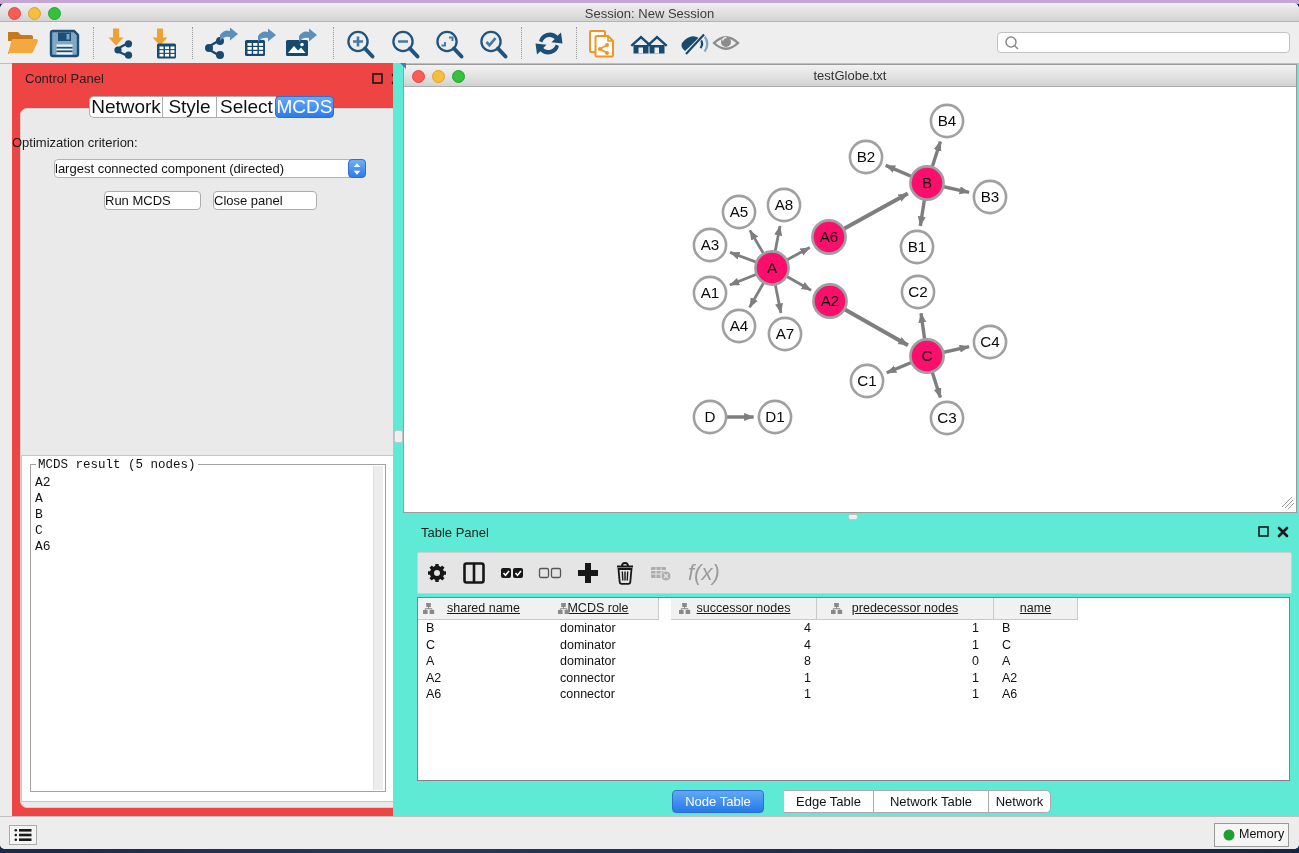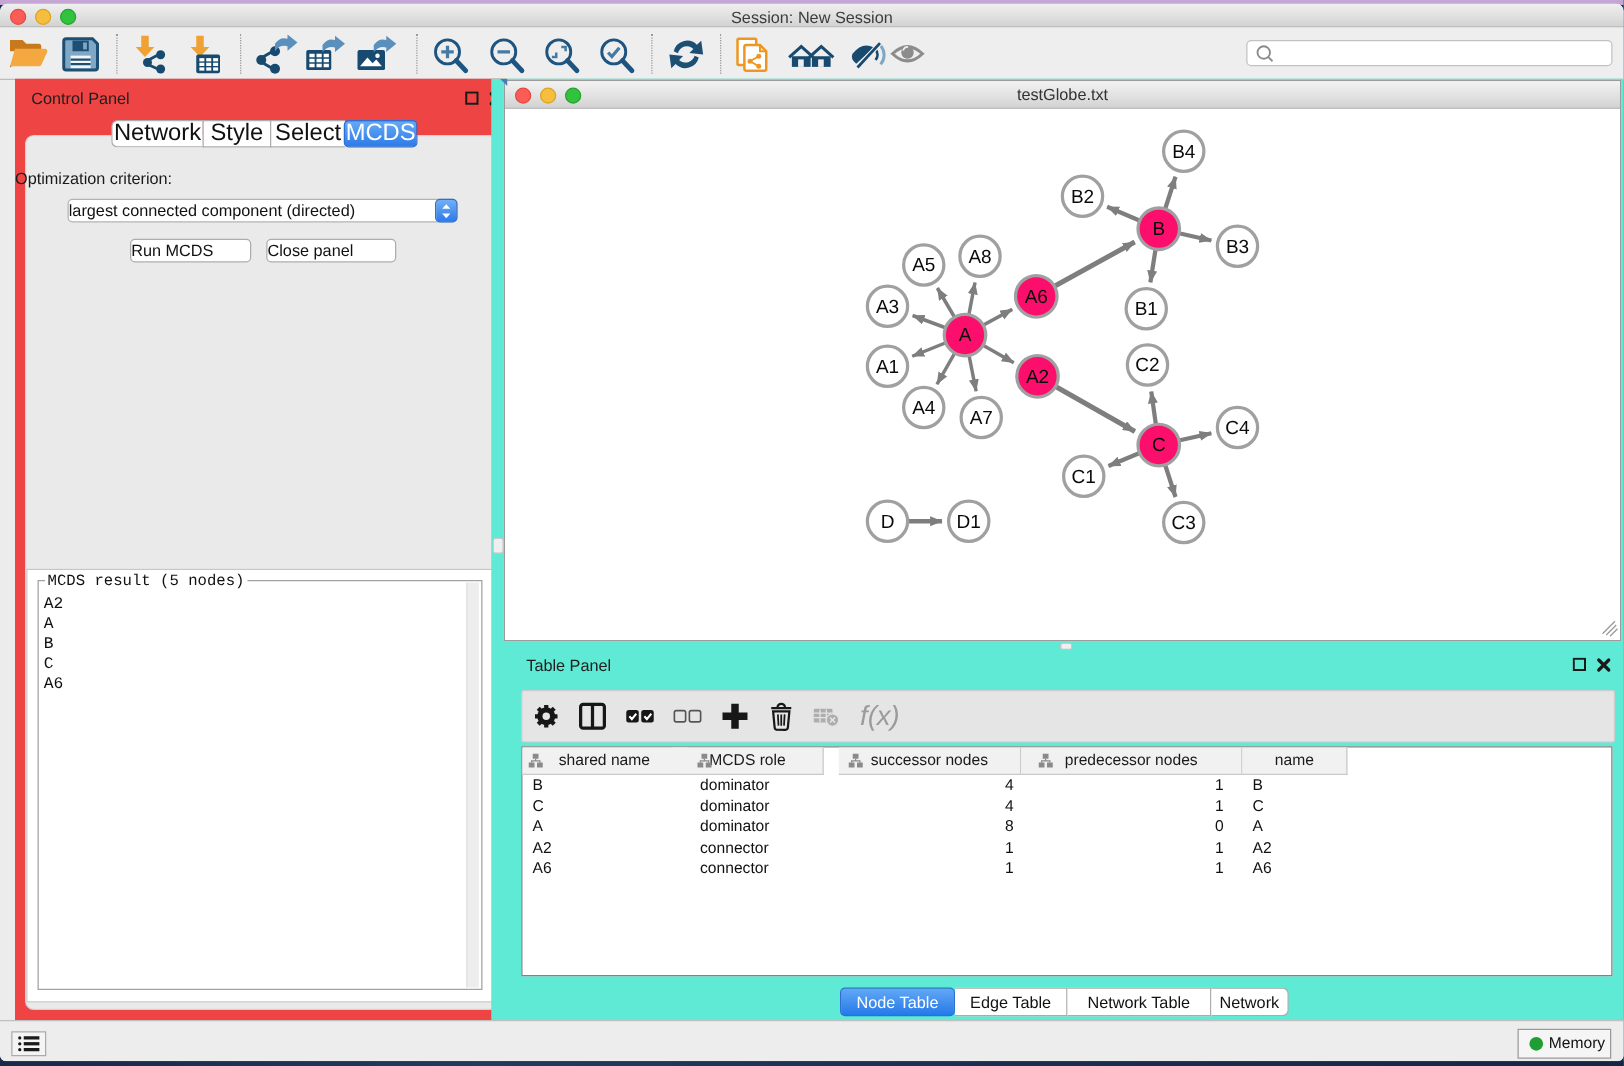--- a/index.html
+++ b/index.html
@@ -52,21 +52,21 @@
 #nw-title{position:absolute;left:0;top:0;width:100%;height:21px;
  background:linear-gradient(#F2F2F2,#DDDDDD 70%,#D2D2D2);border-bottom:1px solid #ACACAC;}
 #nw-titletext{position:absolute;left:0;top:0;width:100%;text-align:center;font-size:13px;color:#333;line-height:21px;}
 
 #tablepanel{position:absolute;left:0;top:456px;width:906px;height:297px;}
 #tp-title{position:absolute;left:28px;top:6px;font-size:13px;color:#1e1e1e;}
 #tp-toolbar{position:absolute;left:24px;top:33px;width:873px;height:40px;background:#E5E5E5;
  border:1px solid #CFCFCF;border-radius:2px;}
 #tp-table{position:absolute;left:24px;top:78px;width:871px;height:182px;background:#fff;border:1px solid #828282;}
 .hcell{position:absolute;top:0;height:21px;background:#F1F1F1;border-right:1px solid #C9C9C9;
- border-bottom:1px solid #C9C9C9;font-size:12.5px;color:#1a1a1a;text-align:center;line-height:21px;}
+ border-bottom:1px solid #C9C9C9;font-size:12.5px;color:#1a1a1a;text-align:center;line-height:21px;text-decoration:underline;}
 .rowt{position:absolute;font-size:12.5px;color:#111;height:16.5px;line-height:16.5px;}
 #tp-tabs{position:absolute;left:279px;top:271px;height:21px;display:flex;font-size:13px;}
 .ttab{background:#fff;border:1px solid #ABABAB;border-left:none;color:#111;line-height:21px;text-align:center;height:21px;}
 .ttab.sel{background:linear-gradient(#62A8F5,#2579E9);color:#fff;border:1px solid #2E6FD0;border-radius:4px;}
 .ttab.last{border-radius:0 5px 5px 0;}
 
 #statusbar{position:absolute;left:0;top:813px;width:1299px;height:32px;background:#EDEDED;border-top:1px solid #C0C0C0;}
 #lstbtn{position:absolute;left:9px;top:8px;width:26px;height:18px;background:#F4F4F4;border:1px solid #ABABAB;}
 #membtn{position:absolute;left:1214px;top:6px;width:73px;height:22px;background:#F5F5F5;border:1px solid #999;font-size:12.5px;color:#111;}
 svg text{font-family:"Liberation Sans",sans-serif;}
@@ -447,21 +447,21 @@
    <div class="rowt" style="left:399px;width:162px;top:71.5px;text-align:right;">1</div>
    <div class="rowt" style="left:399px;width:162px;top:88px;text-align:right;">1</div>
    <div class="rowt" style="left:584px;top:22px;">B</div>
    <div class="rowt" style="left:584px;top:38.5px;">C</div>
    <div class="rowt" style="left:584px;top:55px;">A</div>
    <div class="rowt" style="left:584px;top:71.5px;">A2</div>
    <div class="rowt" style="left:584px;top:88px;">A6</div>
   </div>
   <div id="tp-tabs">
    <div class="ttab sel" style="width:90px;">Node Table</div>
-   <div class="ttab" style="width:89px;">Edge Table</div>
+   <div class="ttab" style="width:89px;margin-left:20px;">Edge Table</div>
    <div class="ttab" style="width:114px;">Network Table</div>
    <div class="ttab last" style="width:61px;">Network</div>
   </div>
  </div>
 </div>
 <svg class="abs" style="left:394px;top:427px" width="9" height="13">
       <rect x="0.5" y="0.5" width="8" height="12" rx="2" fill="#EFEFEF" stroke="#C4C4C4"></rect>
     </svg>
 <svg class="abs" style="left:400px;top:60px" width="6" height="6">
       <path d="M0 0 h6 v6 z" fill="#4A7DB5"></path>

